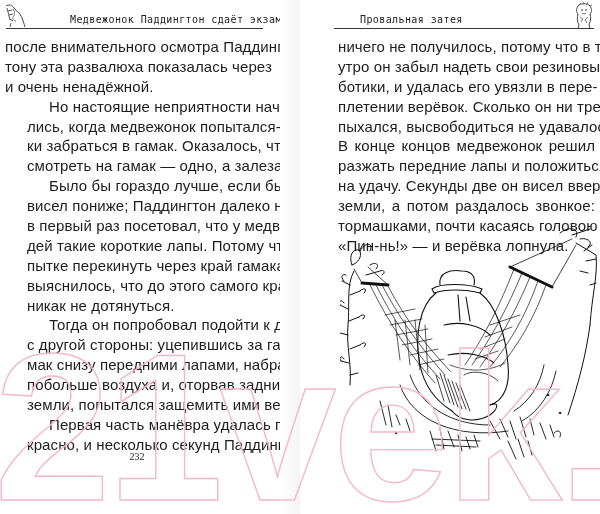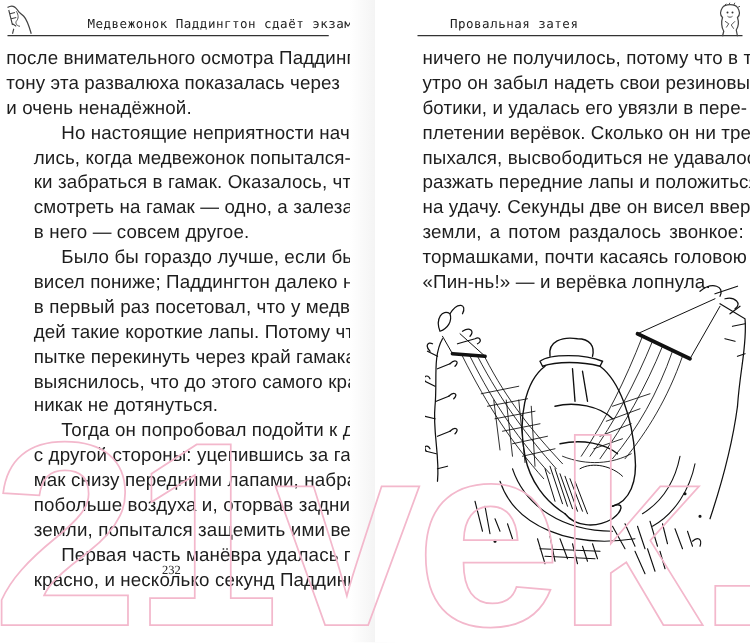--- a/index.html
+++ b/index.html
@@ -70,21 +70,20 @@
     <p>
       <span class="line">после внимательного осмотра Паддинг-</span>
       <span class="line">тону эта развалюха показалась через</span>
       <span class="line last">и очень ненадёжной.</span>
     </p>
     <p class="indent">
       <span class="line" style="padding-left:22px;box-sizing:border-box">Но настоящие неприятности нача-</span>
       <span class="line">лись, когда медвежонок попытался-та-</span>
       <span class="line">ки забраться в гамак. Оказалось, что</span>
       <span class="line">смотреть на гамак — одно, а залезать</span>
-      <span class="line last">в него — совсем другое.</span>
     </p>
     <p class="indent">
       <span class="line" style="padding-left:22px;box-sizing:border-box">Было бы гораздо лучше, если бы он</span>
       <span class="line">висел пониже; Паддингтон далеко не</span>
       <span class="line">в первый раз посетовал, что у медве-</span>
       <span class="line">дей такие короткие лапы. Потому что,</span>
       <span class="line">пытке перекинуть через край гамака,</span>
       <span class="line">выяснилось, что до этого самого края</span>
       <span class="line last">никак не дотянуться.</span>
     </p>
@@ -118,20 +117,21 @@
     <path d="M10 11 C11 12,13 12,14 11 M8 15 L11 17 L9 20 M16 15 L13 18 L15 21" fill="none" stroke="#555" stroke-width="0.8"></path>
   </svg>
 
   <div class="text right-text">
     <p>
       <span class="line">ничего не получилось, потому что в то</span>
       <span class="line">утро он забыл надеть свои резиновые</span>
       <span class="line">ботики, и удалась его увязли в пере-</span>
       <span class="line">плетении верёвок. Сколько он ни тре-</span>
       <span class="line">пыхался, высвободиться не удавалось.</span>
+      <span class="line">В конце концов медвежонок решил</span>
       <span class="line">разжать передние лапы и положиться</span>
       <span class="line">на удачу. Секунды две он висел вверх</span>
       <span class="line">земли, а потом раздалось звонкое:</span>
       <span class="line">тормашками, почти касаясь головою</span>
       <span class="line last">«Пин-нь!» — и верёвка лопнула.</span>
     </p>
   </div>
 
   <svg class="illustration" viewBox="0 0 258 240" fill="none" stroke="#111" stroke-linecap="round">
 

